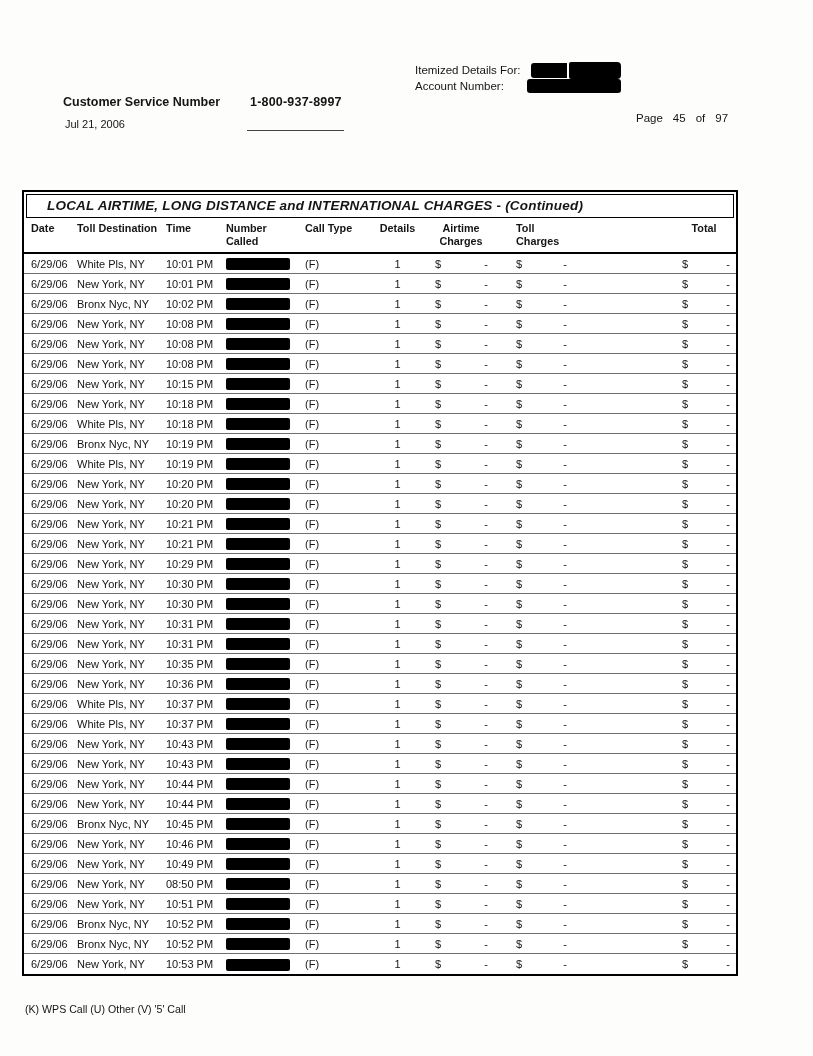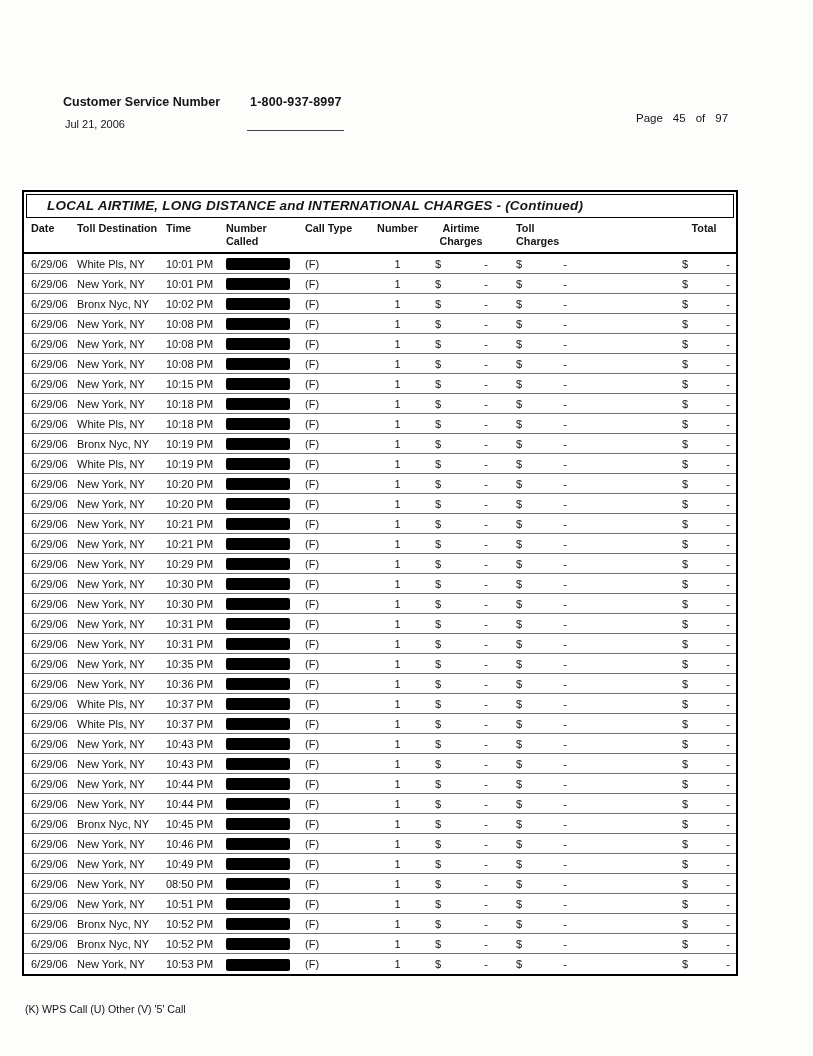--- a/index.html
+++ b/index.html
@@ -66,40 +66,51 @@
 
   
   .footnote1{position:absolute;top:966px;left:25px;font-size:10.6px;}
   .footnote2{position:absolute;top:1003px;left:25px;font-size:10.6px;}
 </style>
 </head>
 <body>
 
 <div class="page">
 
+  <div class="itemized-block">
+    <div class="itemized-row">
+      <span class="lbl">Itemized Details For:</span>
+      <span class="redact r-acct1a"></span>
+      <span class="redact r-acct1b"></span>
+    </div>
+    <div class="itemized-row">
+      <span class="lbl">Account Number:</span>
+      <span class="redact r-acct2"></span>
+    </div>
+  </div>
 
   <div class="cs-label">Customer Service Number</div>
   <div class="cs-number">1-800-937-8997</div>
   <div class="cs-underline"></div>
   <div class="bill-date">Jul 21, 2006</div>
 
   <div class="page-num">
     <span>Page</span><span>45</span><span>of</span><span>97</span>
   </div>
 
   <div class="table-wrap">
     <div class="title-box">LOCAL AIRTIME, LONG DISTANCE and INTERNATIONAL CHARGES  - (Continued)</div>
 
     <div class="col-headers">
       <div class="c c-date">Date</div>
       <div class="c c-dest">Toll Destination</div>
       <div class="c c-time">Time</div>
       <div class="c c-num">Number Called</div>
       <div class="c c-ctype">Call Type</div>
-      <div class="c c-mins">Number</div>
+      <div class="c c-mins">Details</div>
       <div class="c c-air h-air">Airtime Charges</div>
       <div class="c c-toll h-toll">Toll Charges</div>
       <div class="c c-spacer"></div>
       <div class="c c-total h-total">Total</div>
     </div>
 
     <div id="table-body">
   <div class="row">
     <div class="c c-date">6/29/06</div>
     <div class="c c-dest">White Pls, NY</div>

